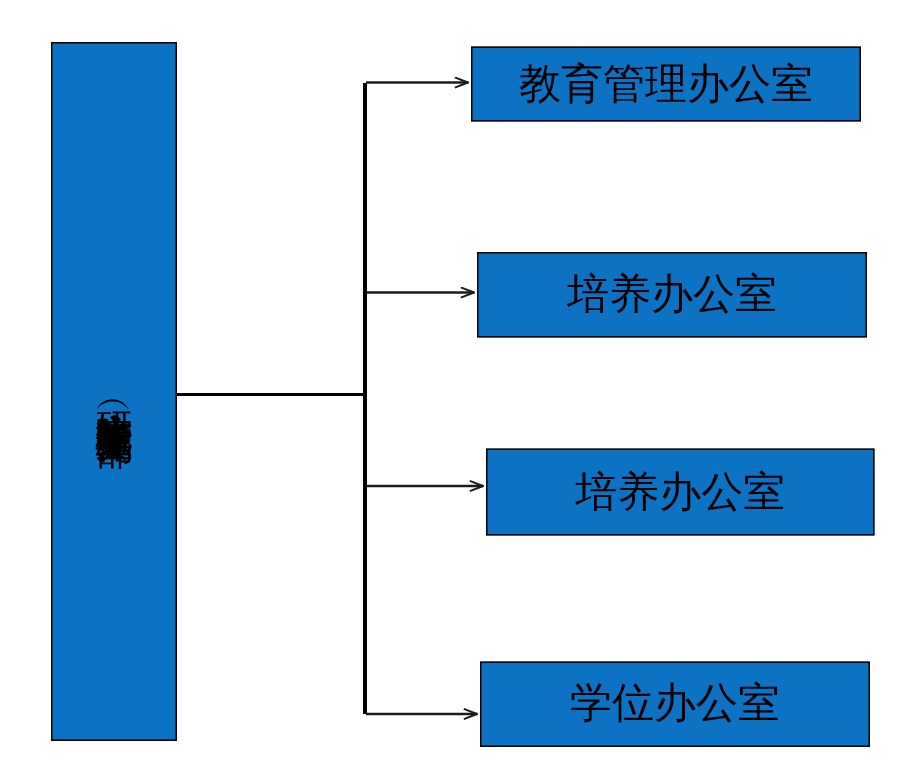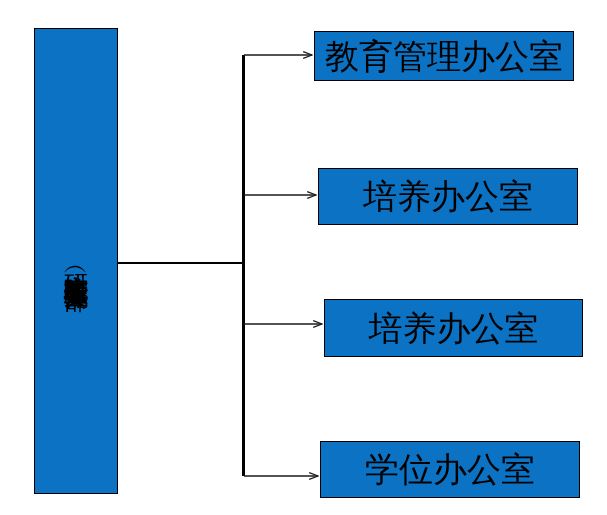--- a/index.html
+++ b/index.html
@@ -77,21 +77,21 @@
     width: 259px;
     height: 58px;
   }
   #node-leaf-3 {
     left: 320px;
     top: 441px;
     width: 260px;
     height: 57px;
   }
   .node-box.leaf .node-label {
-    font-size: 34px;
+    font-size: 28px;
     letter-spacing: 0px;
   }
 </style>
 </head>
 <body>
 
 <div id="chart-root">
 
   <svg id="connectors" viewBox="0 0 607 515">
     <defs>

